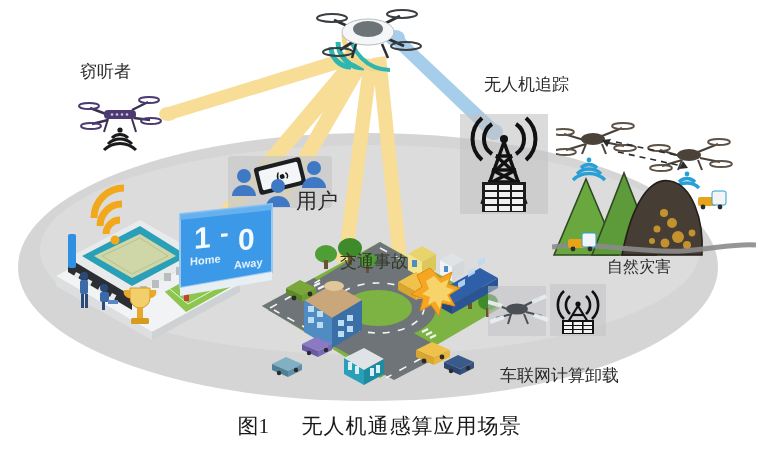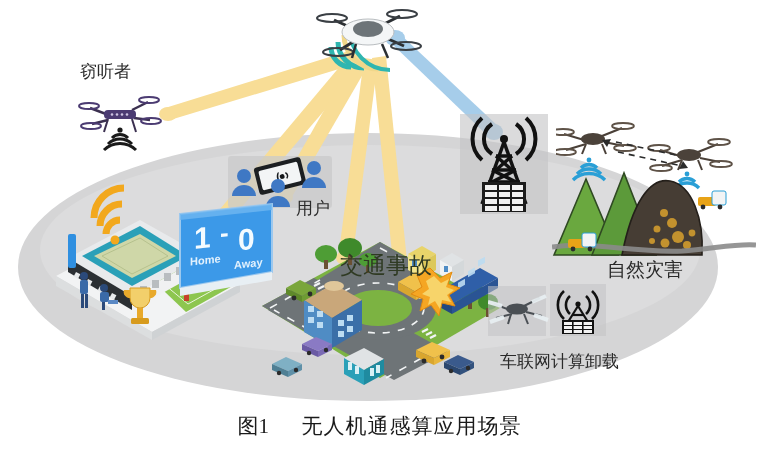--- a/index.html
+++ b/index.html
@@ -591,29 +591,30 @@
             <rect x="94" y="44" width="1.6" height="3"></rect>
           <rect x="84" y="48" width="1.6" height="3"></rect>
             <rect x="94" y="48" width="1.6" height="3"></rect>
         </g>
       </g>
     </g>
   </svg>
 
   <div class="lbl" style="left:80px;top:60px;font-size:17px;">窃听者</div>
 
-
-  <div class="lbl" style="left:296px;top:197px;font-size:17px;">用户</div>
-
-  <div class="lbl" style="left:340px;top:250px;font-size:23px;color:#2f3a23;">交通事故</div>
-
-  <div class="lbl" style="left:607px;top:257px;font-size:19px;">自然灾害</div>
-
-
-  <div class="lbl" style="left:500px;top:350px;font-size:17px;">车联网计算卸载</div>
+  <div class="lbl" style="left:484px;top:73px;font-size:17px;">无人机追踪</div>
+
+  <div class="lbl" style="left:296px;top:187px;font-size:21px;">用户</div>
+
+  <div class="lbl" style="left:340px;top:250px;font-size:17px;color:#2f3a23;">交通事故</div>
+
+  <div class="lbl" style="left:607px;top:257px;font-size:16px;">自然灾害</div>
+
+
+  <div class="lbl" style="left:500px;top:364px;font-size:17px;">车联网计算卸载</div>
 
   <div class="caption">
     <span class="cnum">图1</span>
     <span class="cgap"></span>
     <span>无人机通感算应用场景</span>
   </div>
 
 </div>
 
 </body></html>

